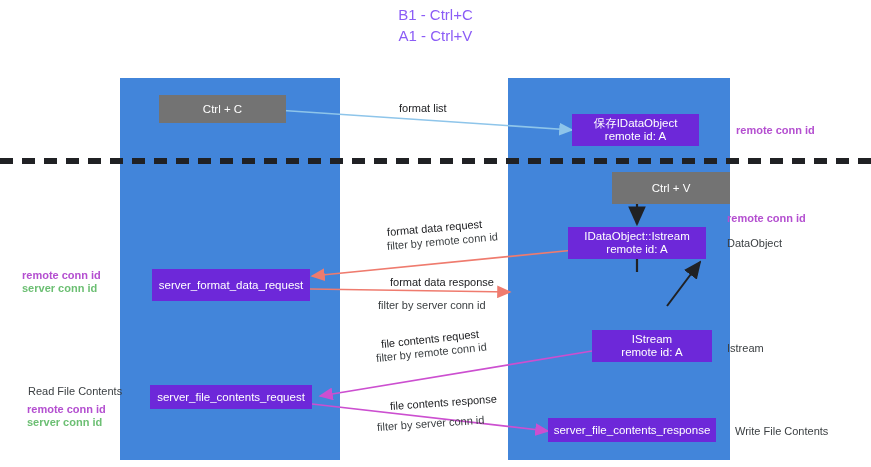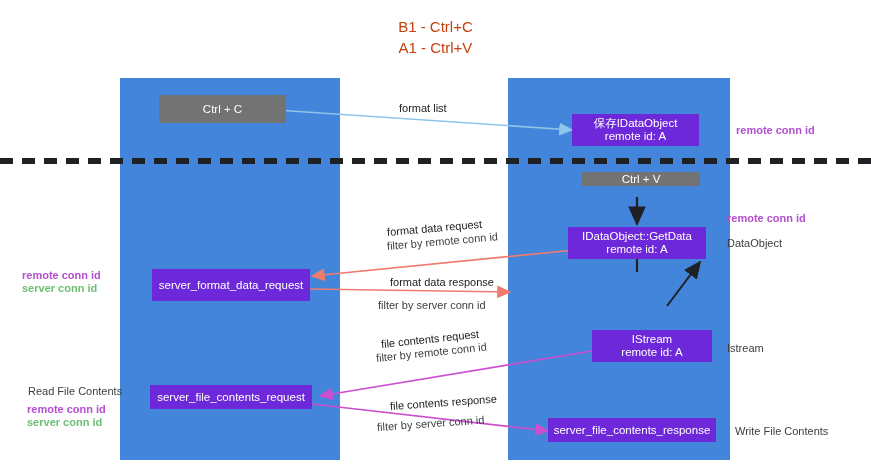--- a/index.html
+++ b/index.html
@@ -7,21 +7,21 @@
     width:871px;height:467px;
     background:#ffffff;
     font-family:"Liberation Sans", sans-serif;
     position:relative;
     overflow:hidden;
     color:#3c4043;
   }
   #stage{position:absolute;left:0;top:0;width:871px;height:467px;}
   .lane{position:absolute;background:#4285da;}
   .lane-hdr{position:absolute;text-align:left;font-size:11.5px;line-height:13px;color:#3c4043;margin-top:28px;}
-  .title{position:absolute;left:0;top:16px;width:871px;text-align:center;font-size:15px;line-height:21px;color:#c2410c;}
+  .title{position:absolute;left:0;top:4px;width:871px;text-align:center;font-size:15px;line-height:21px;color:#8b5cf6;}
   .title div{white-space:pre;}
   .box{position:absolute;display:flex;align-items:center;justify-content:center;
        text-align:center;color:#ffffff;font-size:11.5px;line-height:13px;box-sizing:border-box;}
   .box.green{background:#737373;}
   .box.orange{background:#6d28d9;}
   .box span{display:block;}
   .lbl{position:absolute;font-size:11px;line-height:14px;white-space:nowrap;}
   .lbl.dark{color:#3c4043;}
   .lbl.purple{color:#b44fd0;font-weight:bold;}
   .lbl.green{color:#6cbf73;font-weight:bold;}
@@ -87,26 +87,26 @@
 
   <div class="box green" style="left:159px;top:95px;width:127px;height:28px;">
     <span>Ctrl + C</span>
   </div>
 
   <div class="box orange" style="left:572px;top:114px;width:127px;height:32px;flex-direction:column;">
     <span>保存IDataObject</span>
     <span>remote id: A</span>
   </div>
 
-  <div class="box green" style="left:582px;top:172px;width:118px;height:14px;">
+  <div class="box green" style="left:612px;top:172px;width:118px;height:32px;">
     <span>Ctrl + V</span>
   </div>
 
   <div class="box orange" style="left:568px;top:227px;width:138px;height:32px;flex-direction:column;">
-    <span>IDataObject::GetData</span>
+    <span>IDataObject::Istream</span>
     <span>remote id: A</span>
   </div>
 
   <div class="box orange" style="left:152px;top:269px;width:158px;height:32px;">
     <span>server_format_data_request</span>
   </div>
 
 
   <div class="box orange" style="left:592px;top:330px;width:120px;height:32px;flex-direction:column;">
     <span>IStream</span>

